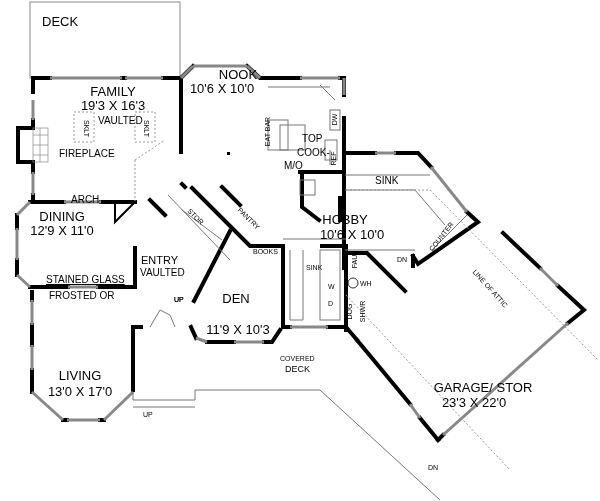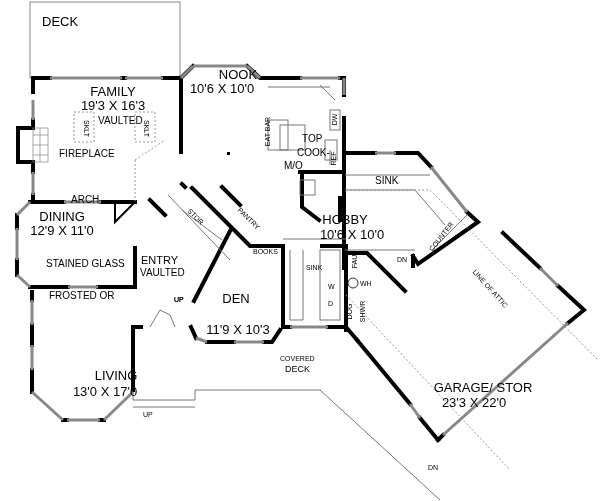--- a/index.html
+++ b/index.html
@@ -180,21 +180,21 @@
 <div class="lbl small" style="left:302px;top:134px;">TOP</div>
 <div class="lbl tiny" style="left:329px;top:116px;transform:rotate(-90deg);">DW</div>
 <div class="lbl tiny" style="left:326px;top:155px;transform:rotate(-90deg);">REF</div>
 <div class="lbl small" style="left:284px;top:161px;">M/O</div>
 <div class="lbl small" style="left:375px;top:176px;">SINK</div>
 
 <div class="lbl small" style="left:71px;top:195px;text-align:center;">ARCH</div>
 <div class="lbl room" style="left:62px;top:210px;">DINING</div>
 <div class="lbl room" style="left:62px;top:224px;">12'9 X 11'0</div>
 <div class="lbl small" style="left:49px;top:255px;margin-top:36px;">FROSTED OR</div>
-<div class="lbl small" style="left:46px;top:259px;">STAINED GLASS</div>
+<div class="lbl small" style="left:46px;top:275px;text-decoration:underline;">STAINED GLASS</div>
 
 <div class="lbl dim" style="left:141px;top:255px;font-size:11px;">ENTRY</div>
 <div class="lbl small" style="left:140px;top:268px;">VAULTED</div>
 
 <div class="lbl tiny" style="left:186px;top:213px;transform:rotate(45deg);">STOR</div>
 <div class="lbl tiny" style="left:235px;top:215px;transform:rotate(45deg);">PANTRY</div>
 <div class="lbl tiny" style="left:253px;top:248px;">BOOKS</div>
 <div class="lbl tiny" style="left:174px;top:296px;">UP</div>
 
 <div class="lbl room" style="left:345px;top:213px;">HOBBY</div>
@@ -210,19 +210,19 @@
 <div class="lbl tiny" style="left:424px;top:233px;transform:rotate(-52deg);">COUNTER</div>
 <div class="lbl tiny" style="left:466px;top:285px;transform:rotate(48deg);">LINE OF ATTIC</div>
 
 <div class="lbl room" style="left:236px;top:292px;">DEN</div>
 <div class="lbl room" style="left:238px;top:323px;">11'9 X 10'3</div>
 <div class="lbl tiny" style="left:174px;top:296px;">UP</div>
 
 <div class="lbl tiny" style="left:280px;top:355px;">COVERED</div>
 <div class="lbl small" style="left:285px;top:365px;font-size:9px;">DECK</div>
 
-<div class="lbl room" style="left:80px;top:369px;margin-left:36px;">LIVING</div>
-<div class="lbl room" style="left:80px;top:385px;margin-left:25px;">13'0 X 17'0</div>
+<div class="lbl room" style="left:80px;top:369px;">LIVING</div>
+<div class="lbl room" style="left:80px;top:385px;">13'0 X 17'0</div>
 <div class="lbl tiny" style="left:143px;top:411px;">UP</div>
 
 <div class="lbl room" style="left:483px;top:381px;">GARAGE/ STOR</div>
 <div class="lbl room" style="left:474px;top:396px;">23'3 X 22'0</div>
 <div class="lbl tiny" style="left:428px;top:464px;">DN</div>
 
 </body></html>

